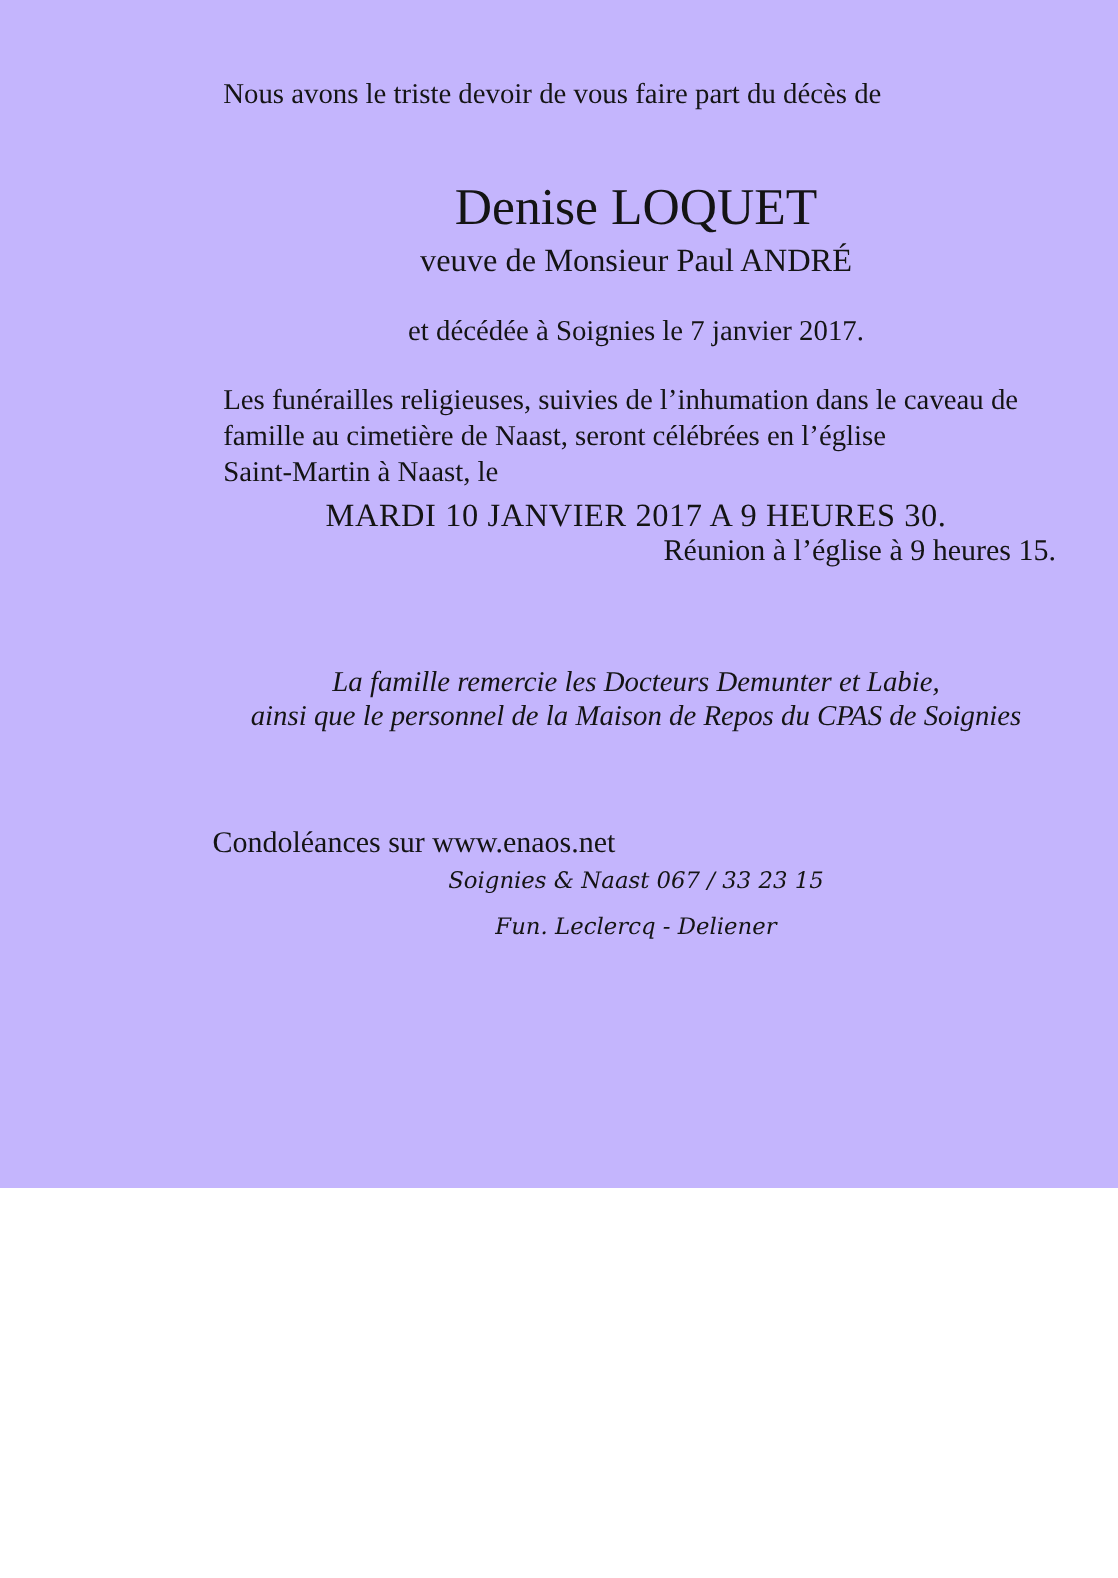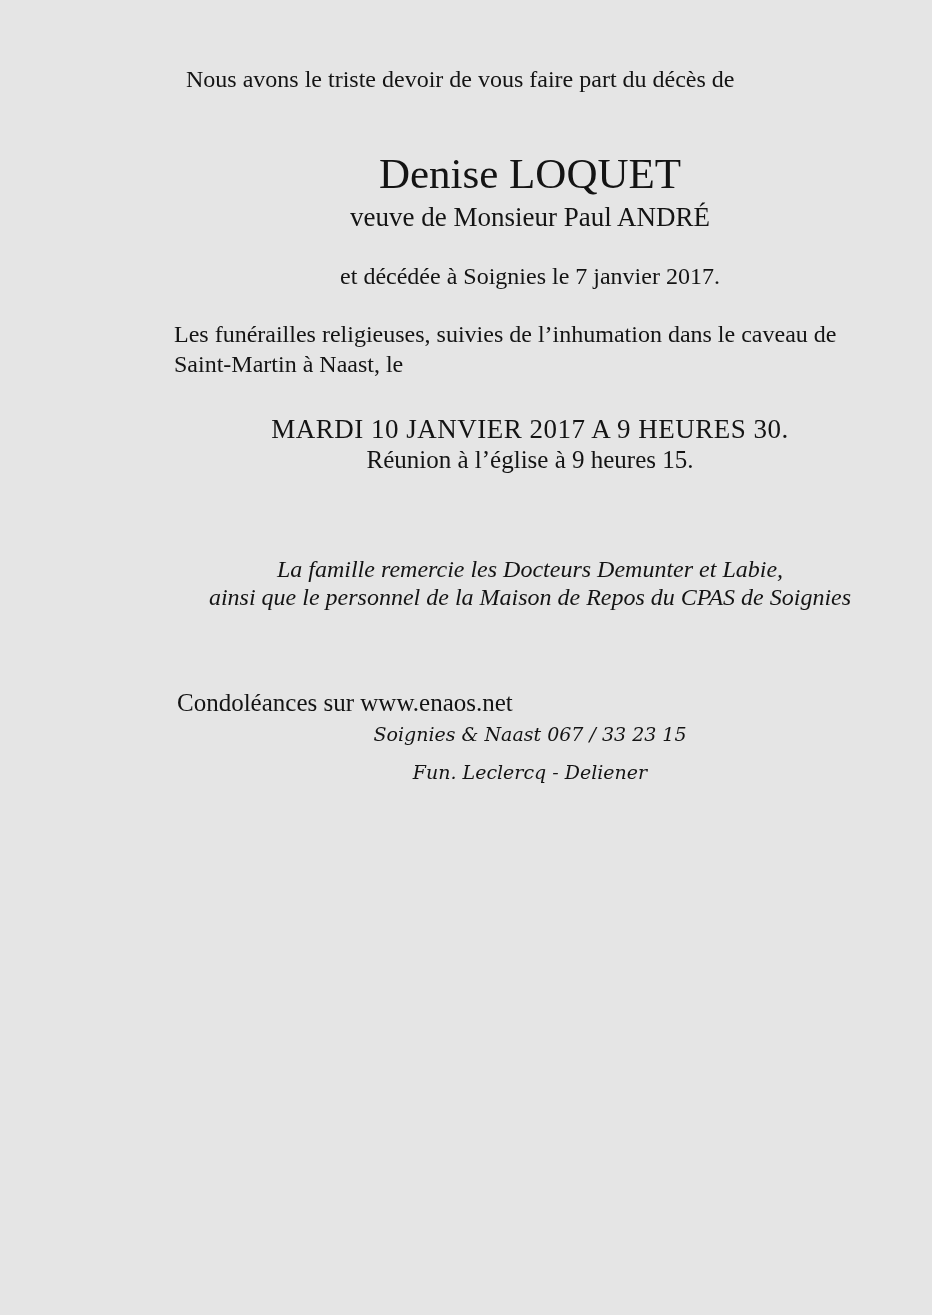--- a/index.html
+++ b/index.html
@@ -1,35 +1,35 @@
 <!DOCTYPE html>
 <html><head>
 <meta charset="utf-8">
 <style>
   html, body { margin:0; padding:0; background:#ffffff; }
   .page {
     position:relative;
-    width:932px; height:1315px;
-    background:#e5e5e5;
+    width:932px; height:990px;
+    background:#c4b5fd;
     color:#141414;
     font-family:"Liberation Serif", "DejaVu Serif", serif;
     overflow:hidden;
   }
   .abs { position:absolute; line-height:1; white-space:nowrap; }
   .ctr { left:180px; width:700px; text-align:center; }
   .intro      { top:67px;  left:186px; font-size:24px; }
   .salutation { top:109px; font-size:37px; }
   .name       { top:152px; font-size:43px; }
   .widow      { top:204px; font-size:27px; }
   .born       { top:235px; font-size:24px; }
   .died       { top:264px; font-size:24px; }
   .para       { top:319px; left:174px; width:716px; font-size:24px; }
-  .para .pline { line-height:30px; white-space:nowrap; }
+  .para .pline { line-height:30px; white-space:nowrap;margin-left:12px; }
   .datebig    { top:416px; font-size:27px; letter-spacing:0.5px; }
-  .meeting    { top:447px; font-size:25px; }
+  .meeting    { top:447px; font-size:25px;text-align:right; }
   .thanks     { top:555px; left:180px; width:700px; font-size:24px; font-style:italic; text-align:center; }
   .thanks .tline { line-height:28px; white-space:nowrap; }
   .condolences{ top:690px; left:177px; font-size:25px; }
   .script     { font-family:"DejaVu Serif", "Liberation Serif", serif; font-style:italic; font-size:19px; }
   .home-name    { top:747px;margin-top:16px; }
   .home-contact { top:725px; }
 </style>
 </head>
 <body>
 
@@ -40,20 +40,21 @@
 
   <div class="abs ctr name">Denise LOQUET</div>
 
   <div class="abs ctr widow">veuve de Monsieur Paul ANDRÉ</div>
 
 
   <div class="abs ctr died">et décédée à Soignies le 7 janvier 2017.</div>
 
   <div class="abs para">
     <div class="pline">Les funérailles religieuses, suivies de l’inhumation dans le caveau de</div>
+    <div class="pline">famille au cimetière de Naast, seront célébrées en l’église</div>
     <div class="pline">Saint-Martin à Naast, le</div>
   </div>
 
   <div class="abs ctr datebig">MARDI 10 JANVIER 2017 A 9 HEURES 30.</div>
 
   <div class="abs ctr meeting">Réunion à l’église à 9 heures 15.</div>
 
   <div class="abs thanks">
     <div class="tline">La famille remercie les Docteurs Demunter et Labie,</div>
     <div class="tline">ainsi que le personnel de la Maison de Repos du CPAS de Soignies</div>

